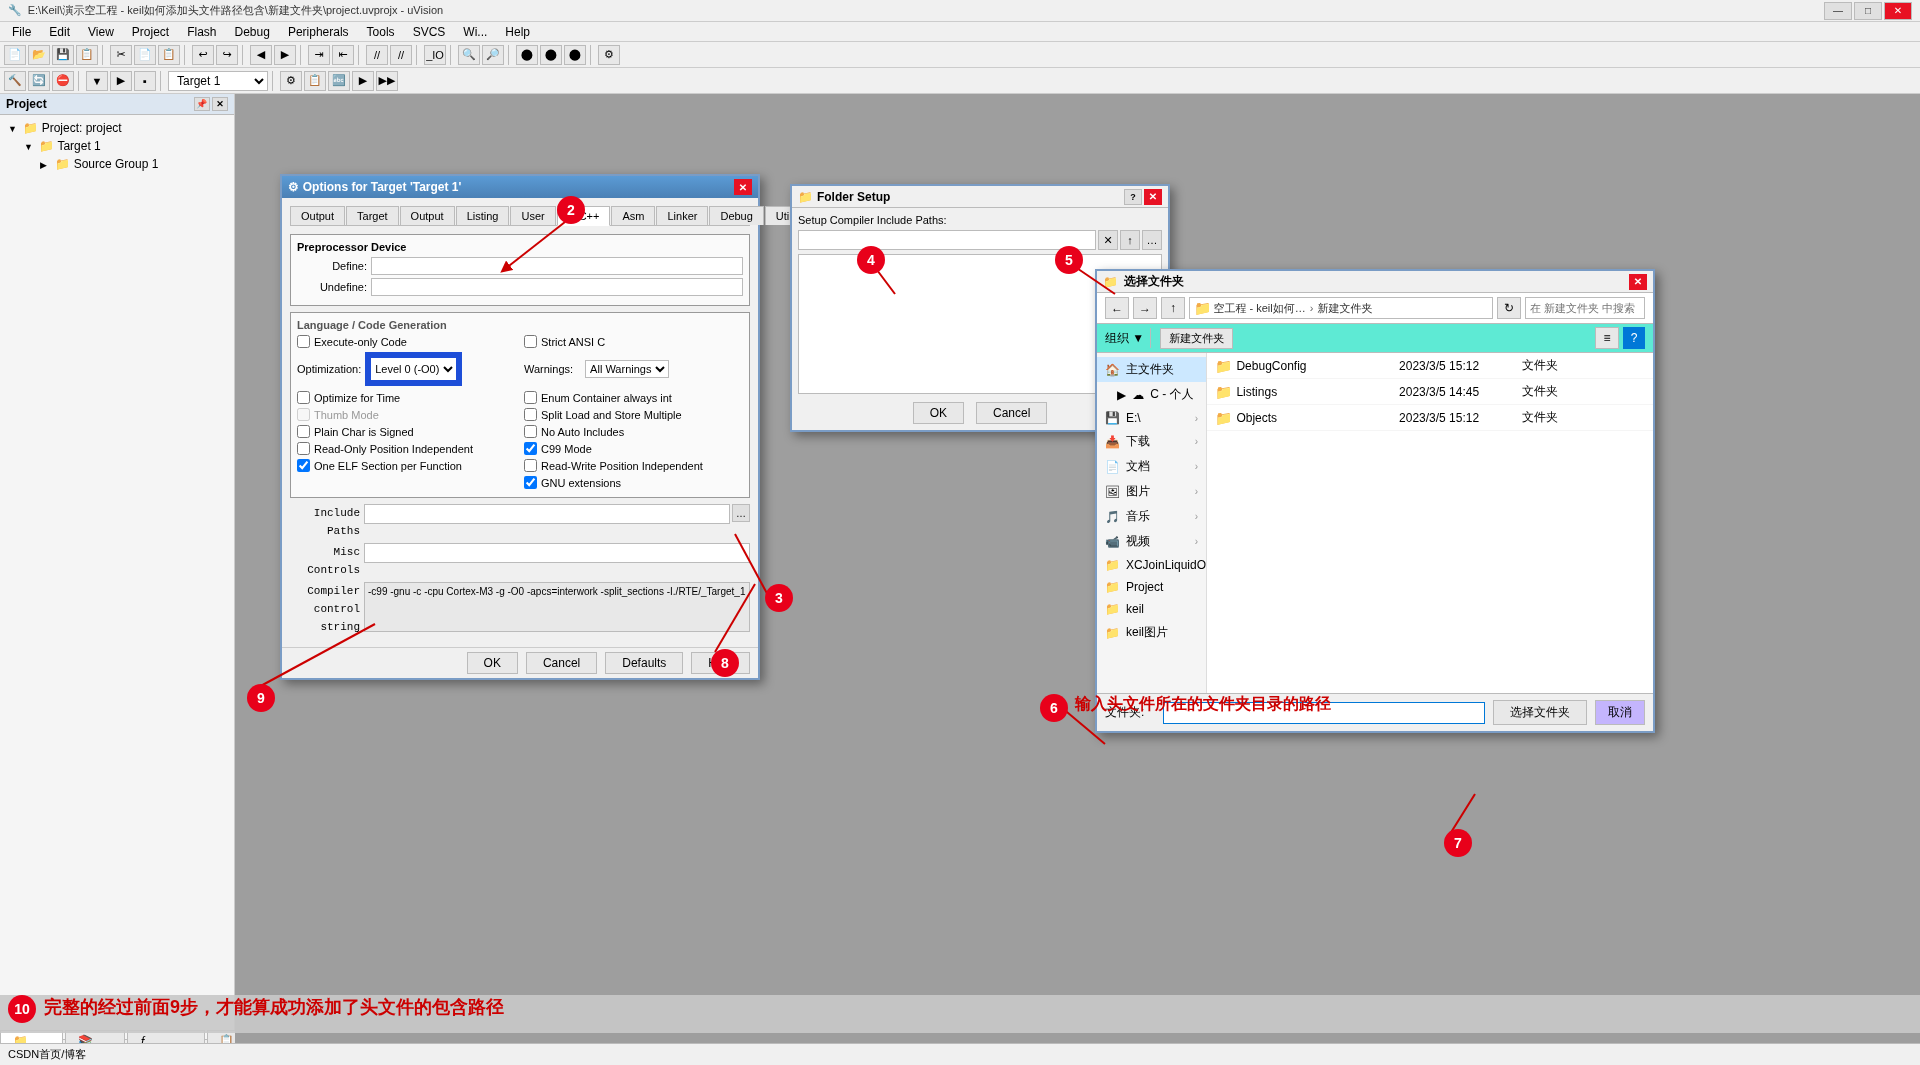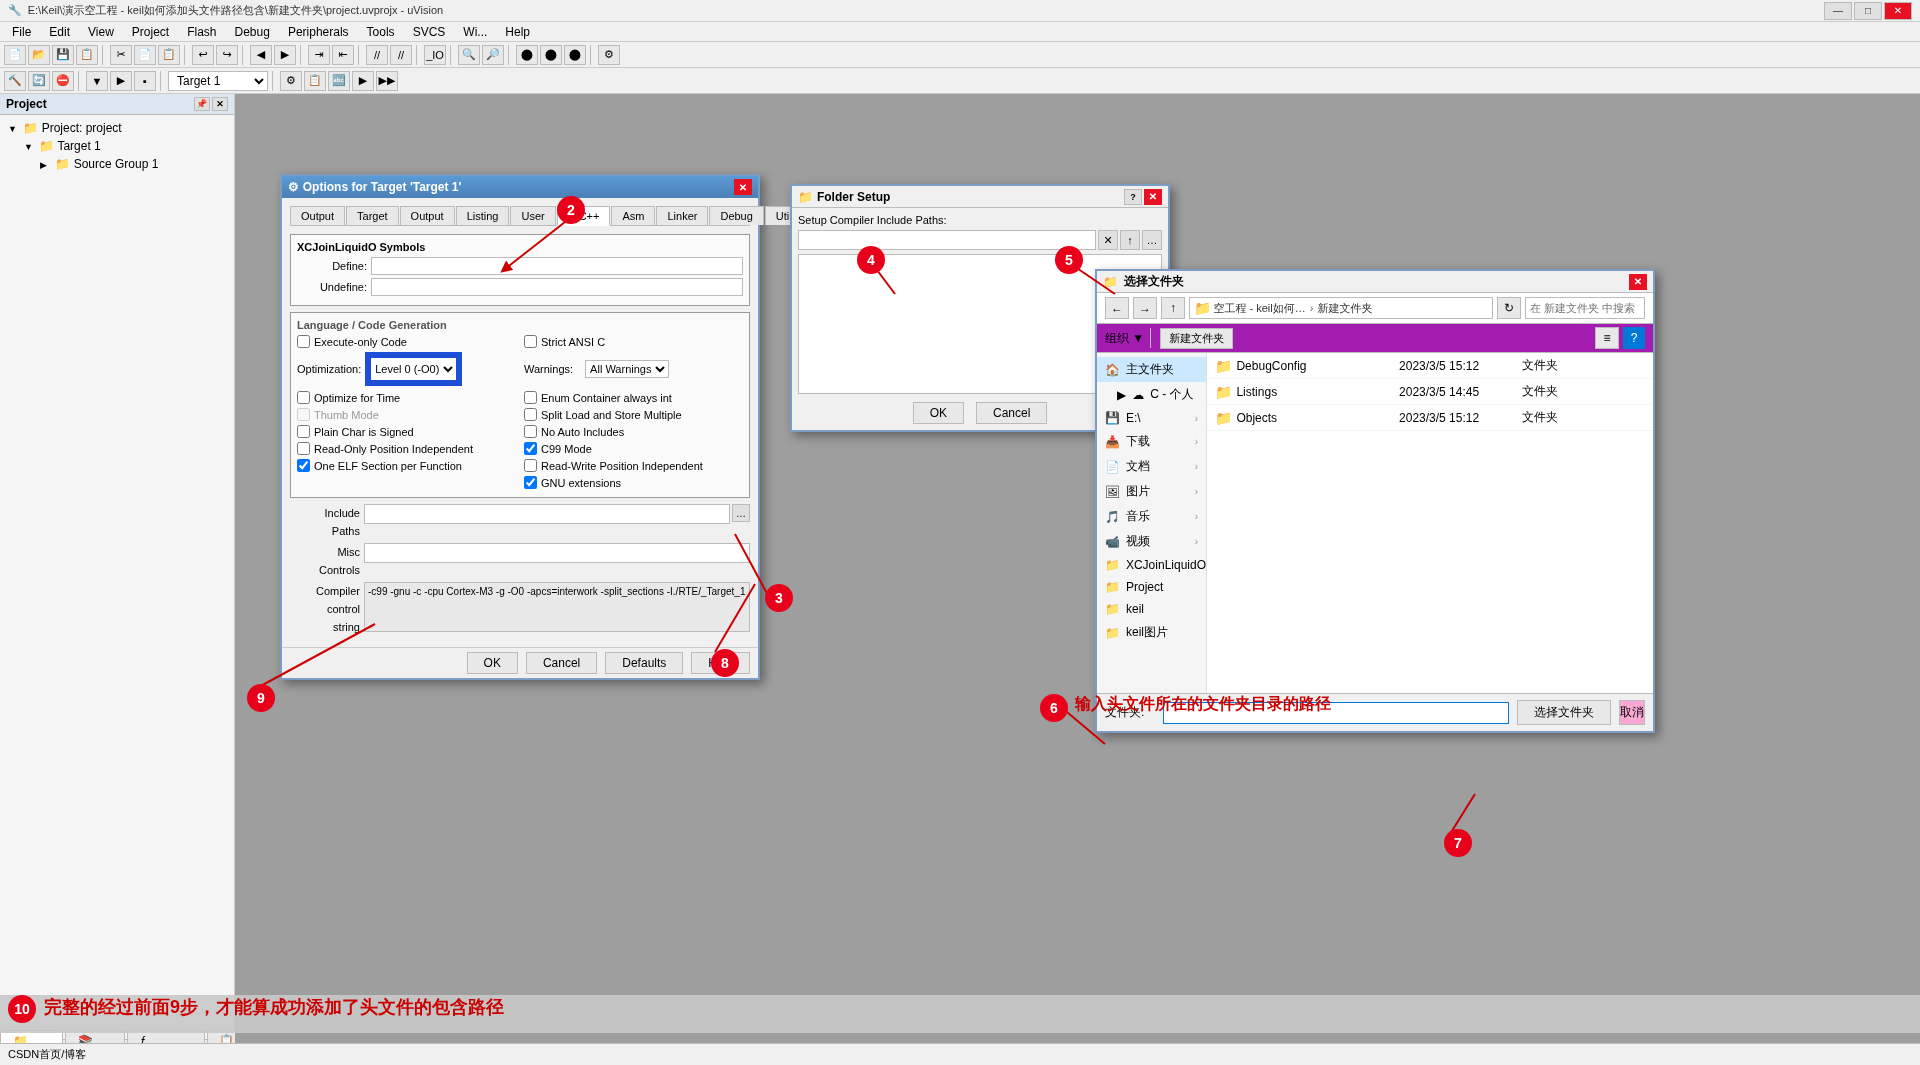--- a/index.html
+++ b/index.html
@@ -270,20 +270,21 @@
       align-items: flex-start;
       margin-bottom: 3px;
       font-size: 11px;
     }
     .include-label {
       width: 70px;
       text-align: right;
       margin-right: 4px;
       line-height: 18px;
       font-size: 11px;
+      font-family: Liberation Mono, monospace;
     }
     .include-btn {
       width: 18px;
       height: 18px;
       margin-left: 2px;
       background: #e0e0e0;
       border: 1px solid #bbb;
       font-size: 10px;
       display: flex;
       align-items: center;
@@ -376,21 +377,21 @@
       height: 22px;
       border: 1px solid #bbb;
       padding: 0 4px;
       font-size: 11px;
     }
     .file-toolbar {
       display: flex;
       align-items: center;
       gap: 4px;
       padding: 3px 8px;
-      background: #a21caf;
+      background: #5eead4;
       border-bottom: 1px solid #bbb;
     }
     .file-main {
       display: flex;
       height: 340px;
     }
     .file-sidebar {
       width: 110px;
       background: #f5f5f5;
       border-right: 1px solid #ddd;
@@ -449,22 +450,22 @@
       font-size: 12px;
     }
     .file-select-btn {
       padding: 3px 16px;
       background: #e8e8e8;
       border: 1px solid #bbb;
       font-size: 12px;
       cursor: pointer;
     }
     .file-cancel-btn {
-      padding: 3px 0;
-      background: #f9a8d4;
+      padding: 3px 12px;
+      background: #c4b5fd;
       border: 1px solid #bbb;
       font-size: 12px;
       cursor: pointer;
     }
 
     
     .anno-circle {
       position: absolute;
       width: 28px;
       height: 28px;
@@ -658,21 +659,21 @@
           <div class="tab">Listing</div>
           <div class="tab">User</div>
           <div class="tab active">C/C++</div>
           <div class="tab">Asm</div>
           <div class="tab">Linker</div>
           <div class="tab">Debug</div>
           <div class="tab">Utilities</div>
         </div>
 
         <div style="border:1px solid #999; padding:6px; margin-bottom:6px; background:#fafafa;">
-          <div style="font-size:11px; font-weight:bold; margin-bottom:4px;">XCJoinLiquidO Symbols</div>
+          <div style="font-size:11px; font-weight:bold; margin-bottom:4px;">Preprocessor Device</div>
           <div class="form-row">
             <span class="form-label">Define:</span>
             <input class="form-input" type="text" value="" style="">
           </div>
           <div class="form-row">
             <span class="form-label">Undefine:</span>
             <input class="form-input" type="text" value="" style="">
           </div>
         </div>
 

